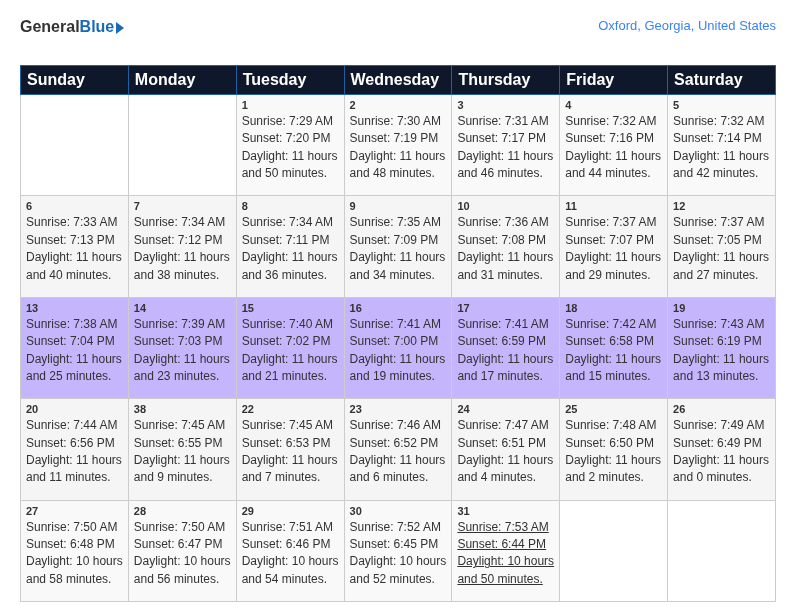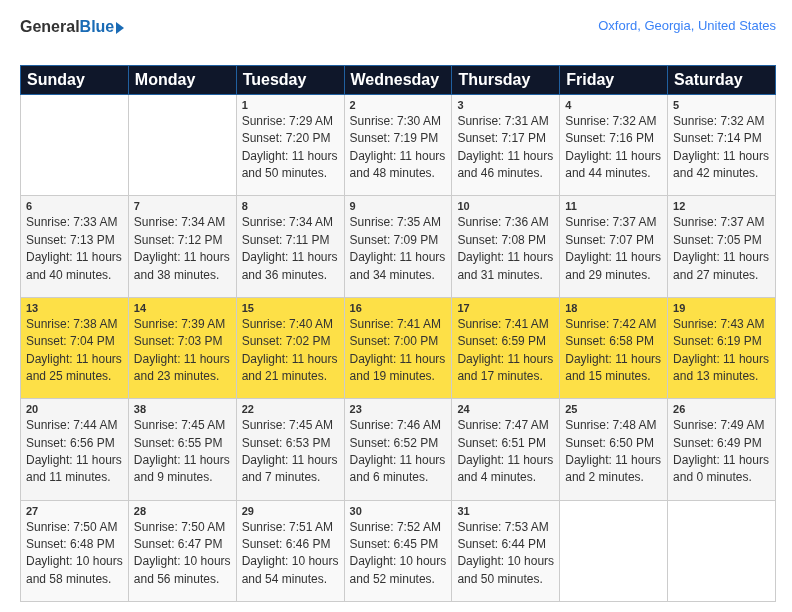--- a/index.html
+++ b/index.html
@@ -94,21 +94,21 @@
       font-size: 12px;
       line-height: 1.45;
       color: #333;
     }
     .empty-cell {
       background: #fff !important;
     }
     
     .row-week1 td { background: #f9f9f9; }
     .row-week2 td { background: #fff; }
-    .row-week3 td { background: #fde047; }
+    .row-week3 td { background: #c4b5fd; }
     .row-week4 td { background: #fff; }
     .row-week5 td { background: #f9f9f9; }
   </style>
 </head>
 <body>
 
 <div class="page">
   <div class="header">
     <div class="logo">
       <div class="logo-text">
@@ -321,21 +321,21 @@
 Daylight: 10 hours and 54 minutes.</div>
           </td>
           <td>
             <span class="day-num">30</span>
             <div class="day-info" style="white-space: pre-line;">Sunrise: 7:52 AM
 Sunset: 6:45 PM
 Daylight: 10 hours and 52 minutes.</div>
           </td>
           <td>
             <span class="day-num">31</span>
-            <div class="day-info" style="white-space: pre-line;">Sunrise: 7:53 AM
+            <div class="day-info" style="white-space: pre-line; text-decoration: underline;">Sunrise: 7:53 AM
 Sunset: 6:44 PM
 Daylight: 10 hours and 50 minutes.</div>
           </td>
           <td class="empty-cell"></td>
           <td class="empty-cell"></td>
         </tr>
       </tbody>
   </table>
 </div>
 

